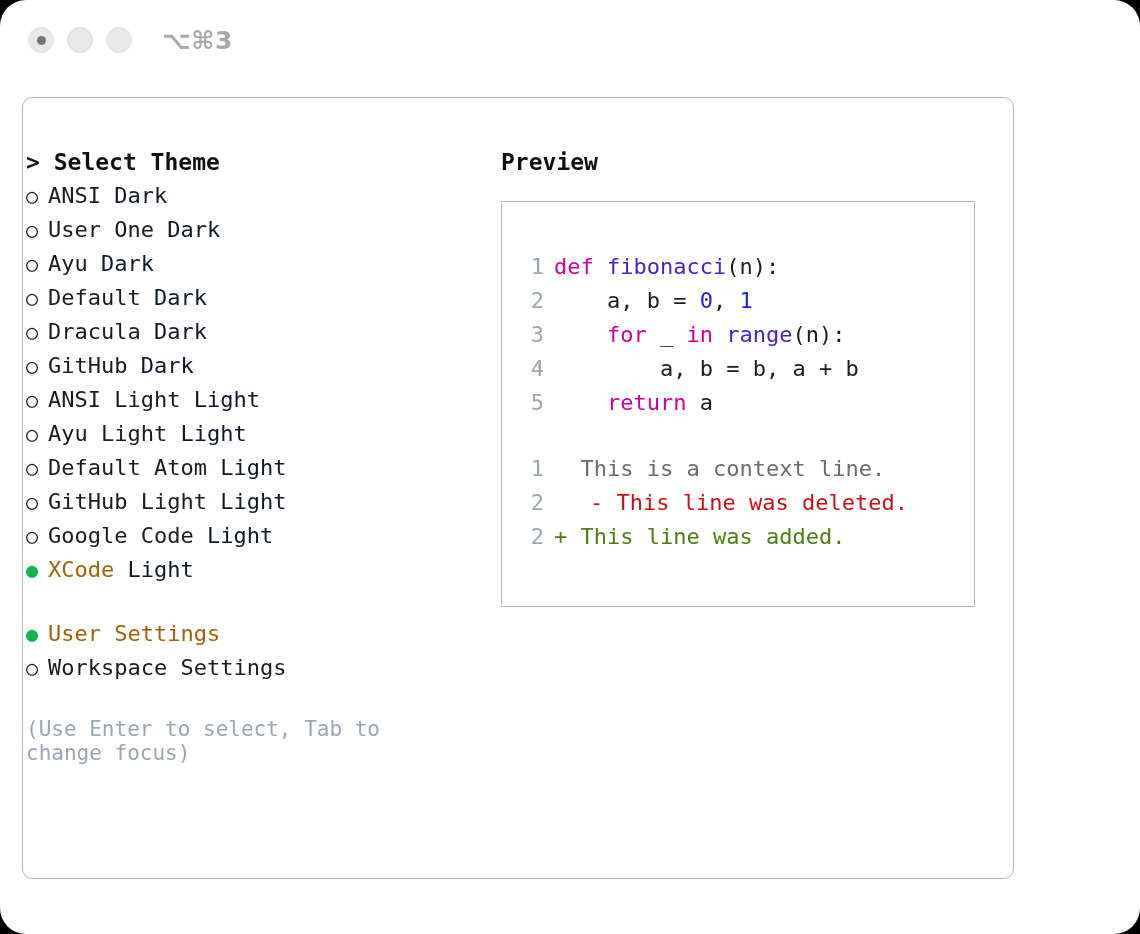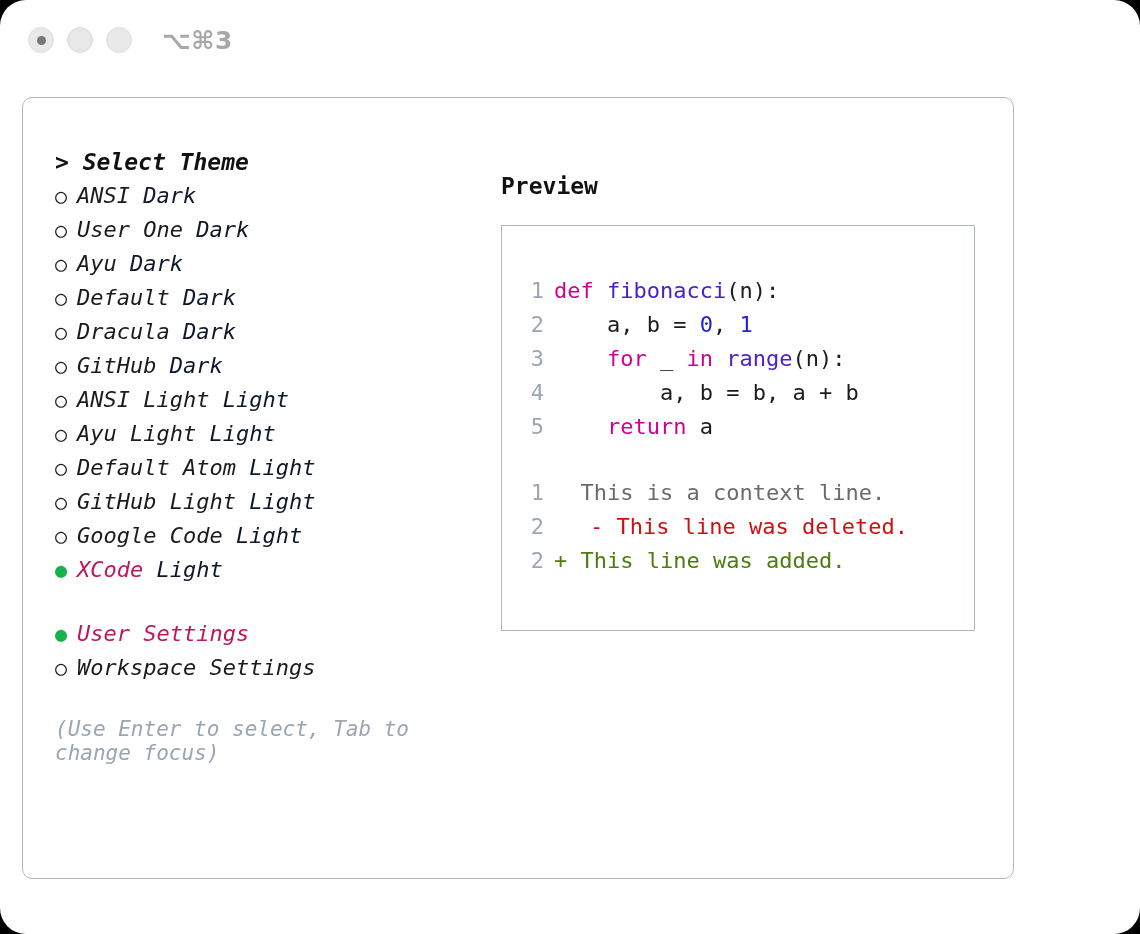--- a/index.html
+++ b/index.html
@@ -84,24 +84,23 @@
   .panel-body {
     position: absolute;
     left: 0; top: 0;
     width: 100%;
     height: 100%;
   }
 
   
   .left-col {
     position: absolute;
-    left: 32px;
+    left: 3px;
     top: 47px;
     width: 440px;
-    font-style: italic;
   }
 
   .section-title {
     font-size: 23px;
     font-weight: bold;
     color: #111111;
     line-height: 34px;
     white-space: pre;
   }
 
@@ -115,21 +114,21 @@
   }
   .bullet {
     display: inline-block;
     width: 22px;
     flex: 0 0 22px;
     font-size: 20px;
     color: #1b1b1b;
   }
   .bullet.on { color: #18b24a; }
   .opt-label { color: #1b1b1b; }
-  .opt-row.selected .opt-label { color: #be185d; }
+  .opt-row.selected .opt-label { color: #a16207; }
   .opt-badge { color: #0f172a; }
 
   .apply-block { margin-top: 30px; }
   .apply-title {
     font-size: 22px;
     color: #1b1b1b;
     line-height: 34px;
     padding-left: 22px;
     white-space: pre;
   }
@@ -148,21 +147,20 @@
     position: absolute;
     left: 478px;
     top: 47px;
     width: 500px;
   }
   .preview-title {
     font-size: 23px;
     font-weight: bold;
     color: #111111;
     line-height: 34px;
-    margin-top: 24px;
   }
   .preview-box {
     margin-top: 22px;
     width: 474px;
     height: 406px;
     border: 1.5px solid #aeb7c4;
     box-sizing: border-box;
     background: #ffffff;
     position: relative;
   }

